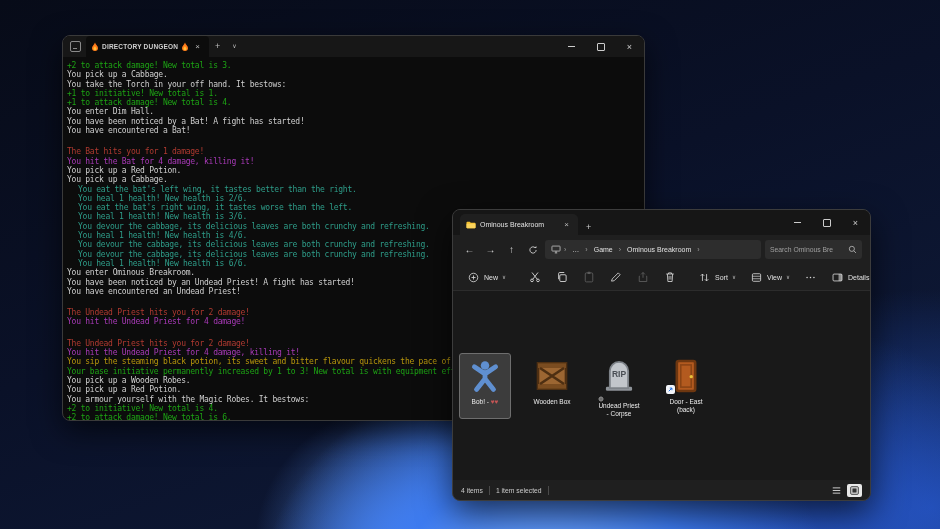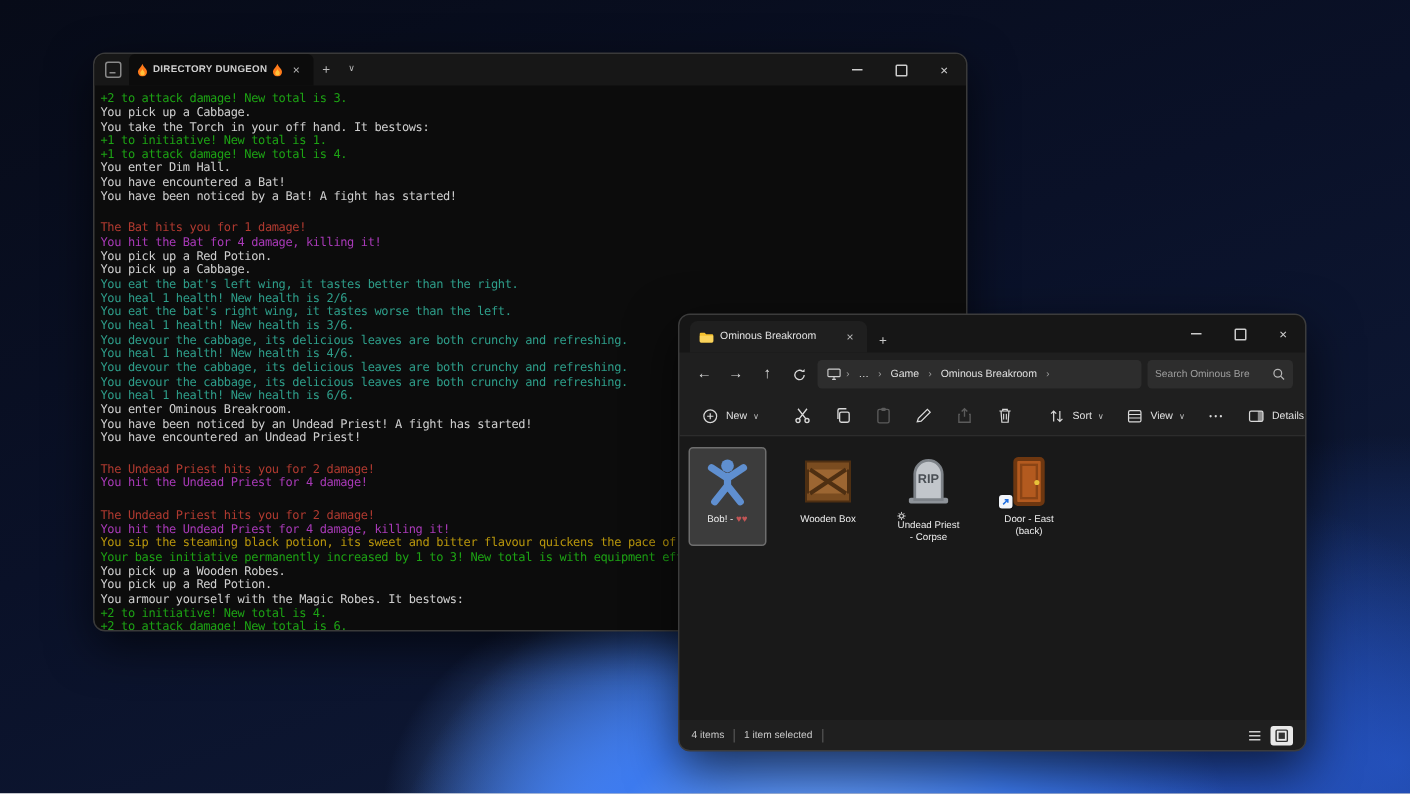--- a/index.html
+++ b/index.html
@@ -32,21 +32,21 @@
   .wc { width:29px; height:100%; display:flex; align-items:center; justify-content:center; color:#cccccc; }
   .wc-min::after { content:""; width:7px; height:1px; background:#cccccc; }
   .wc-max::after { content:""; width:6px; height:6px; border:1px solid #cccccc; border-radius:1px; }
   .wc-close { font-size:9px; }
   .term-body { flex:1; padding:4px 0 0 4px; overflow:hidden; cursor:text; }
   .tl { font-family:"DejaVu Sans Mono",monospace; font-size:8px; line-height:9.3px; white-space:pre; letter-spacing:-0.25px; }
   .c-white   { color:#cfcfcf; }
   .c-green   { color:#1da314; }
   .c-red     { color:#b03a30;margin-top:12px; }
   .c-magenta { color:#a93ab8; }
-  .c-teal    { color:#2e9e8a; }
+  .c-teal    { color:#2e9e8a;margin-left:11px; }
   .c-yellow  { color:#b8960c; }
   .term-cursor { width:1.5px; height:8.5px; background:#cfcfcf; margin-left:1px; }
 
   
   .ex-win {
     position:absolute; left:452px; top:209px; width:419px; height:292px;
     background:#1f1f1f; border:1px solid #3c3c3c; border-radius:8px;
     box-shadow:0 12px 34px rgba(0,0,0,.65); z-index:2; overflow:hidden;
     display:flex; flex-direction:column; color:#d6d6d6;
   }
@@ -62,21 +62,21 @@
   .chev { color:#9a9a9a; font-size:7px; }
   .search { width:97px; height:19px; background:#2d2d2d; border-radius:3px; display:flex; align-items:center; padding:0 5px; gap:3px; }
   .search-text { font-size:6.8px; color:#9f9f9f; white-space:nowrap; overflow:hidden; flex:1; }
   .ex-toolbar { height:27px; display:flex; align-items:center; gap:2px; padding:0 8px; border-bottom:1px solid #2c2c2c; flex:0 0 auto; }
   .tb-btn { display:flex; align-items:center; gap:4px; padding:3px 6px; border-radius:3px; font-size:7px; color:#e0e0e0; }
   .tb-ico { display:flex; align-items:center; justify-content:center; width:13px; height:13px; }
   .tb-ico.dim { opacity:.32; }
   .tb-sep { width:1px; height:14px; background:#333; margin:0 3px; }
   .tb-caret { font-size:5.5px; color:#bbb; }
   .tb-right { margin-left:auto; }
-  .ex-content { flex:1; background:#191919; padding:7px 6px; display:flex; align-items:flex-start; gap:15px; }
+  .ex-content { flex:1; background:#191919; padding:7px 6px; display:flex; align-items:center; gap:15px; }
   .tile { width:52px; height:66px; border-radius:3px; border:1px solid transparent; display:flex; flex-direction:column; align-items:center; padding-top:3px; }
   .tile.sel { background:#3c3c3c; border-color:#6e6e6e; }
   .tile-icon { width:38px; height:38px; display:flex; align-items:center; justify-content:center; position:relative; }
   .tile-label { font-size:6.5px; line-height:8px; color:#ececec; text-align:center; margin-top:3px; white-space:nowrap; }
   .hearts { color:#c25555; }
   .sc-badge { position:absolute; left:-1px; bottom:1px; width:9px; height:9px; background:#f2f5fa; border-radius:2px; display:flex; align-items:center; justify-content:center; box-shadow:0 0 1px rgba(0,0,0,.6); }
   .ex-status { height:20px; display:flex; align-items:center; padding:0 8px; gap:6px; font-size:6.8px; color:#c9c9c9; flex:0 0 auto; }
   .st-sep { width:1px; height:9px; background:#4a4a4a; }
   .st-right { margin-left:auto; display:flex; gap:3px; }
   .view-toggle { width:15px; height:13px; border-radius:2px; display:flex; align-items:center; justify-content:center; }
@@ -116,22 +116,22 @@
       </div>
     </div>
     <div class="term-body">
       <div id="term-lines">
           <div class="tl c-green">+2 to attack damage! New total is 3.</div>
           <div class="tl c-white">You pick up a Cabbage.</div>
           <div class="tl c-white">You take the Torch in your off hand. It bestows:</div>
           <div class="tl c-green">+1 to initiative! New total is 1.</div>
           <div class="tl c-green">+1 to attack damage! New total is 4.</div>
           <div class="tl c-white">You enter Dim Hall.</div>
+          <div class="tl c-white">You have been noticed by a Bat! A fight has started!</div>
           <div class="tl c-white">You have encountered a Bat!</div>
-          <div class="tl c-white">You have been noticed by a Bat! A fight has started!</div>
           <div class="tl c-red">The Bat hits you for 1 damage!</div>
           <div class="tl c-magenta">You hit the Bat for 4 damage, killing it!</div>
           <div class="tl c-white">You pick up a Red Potion.</div>
           <div class="tl c-white">You pick up a Cabbage.</div>
           <div class="tl c-teal">You eat the bat's left wing, it tastes better than the right.</div>
           <div class="tl c-teal">You heal 1 health! New health is 2/6.</div>
           <div class="tl c-teal">You eat the bat's right wing, it tastes worse than the left.</div>
           <div class="tl c-teal">You heal 1 health! New health is 3/6.</div>
           <div class="tl c-teal">You devour the cabbage, its delicious leaves are both crunchy and refreshing.</div>
           <div class="tl c-teal">You heal 1 health! New health is 4/6.</div>

